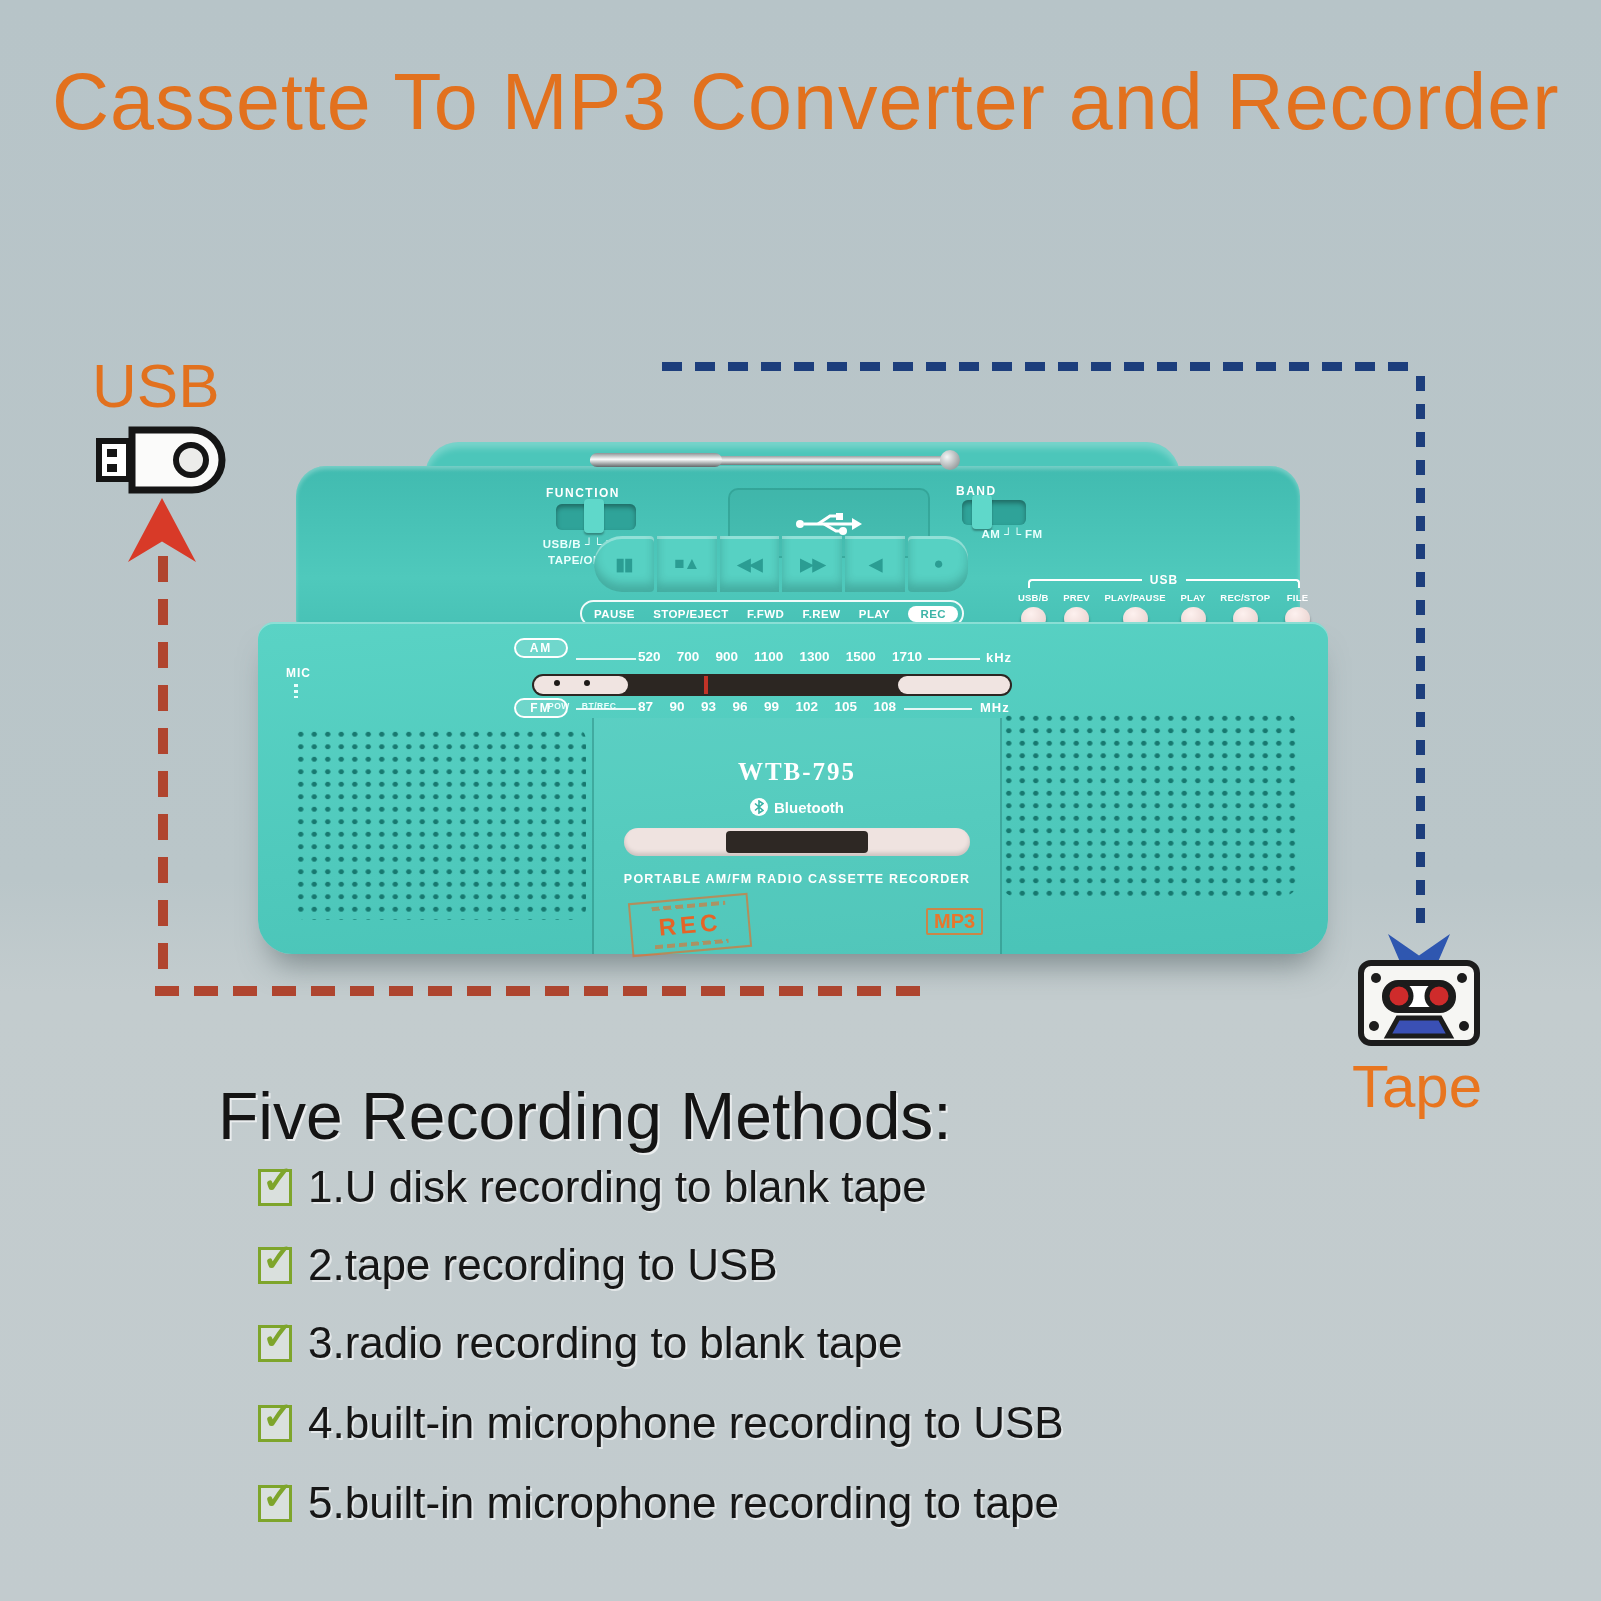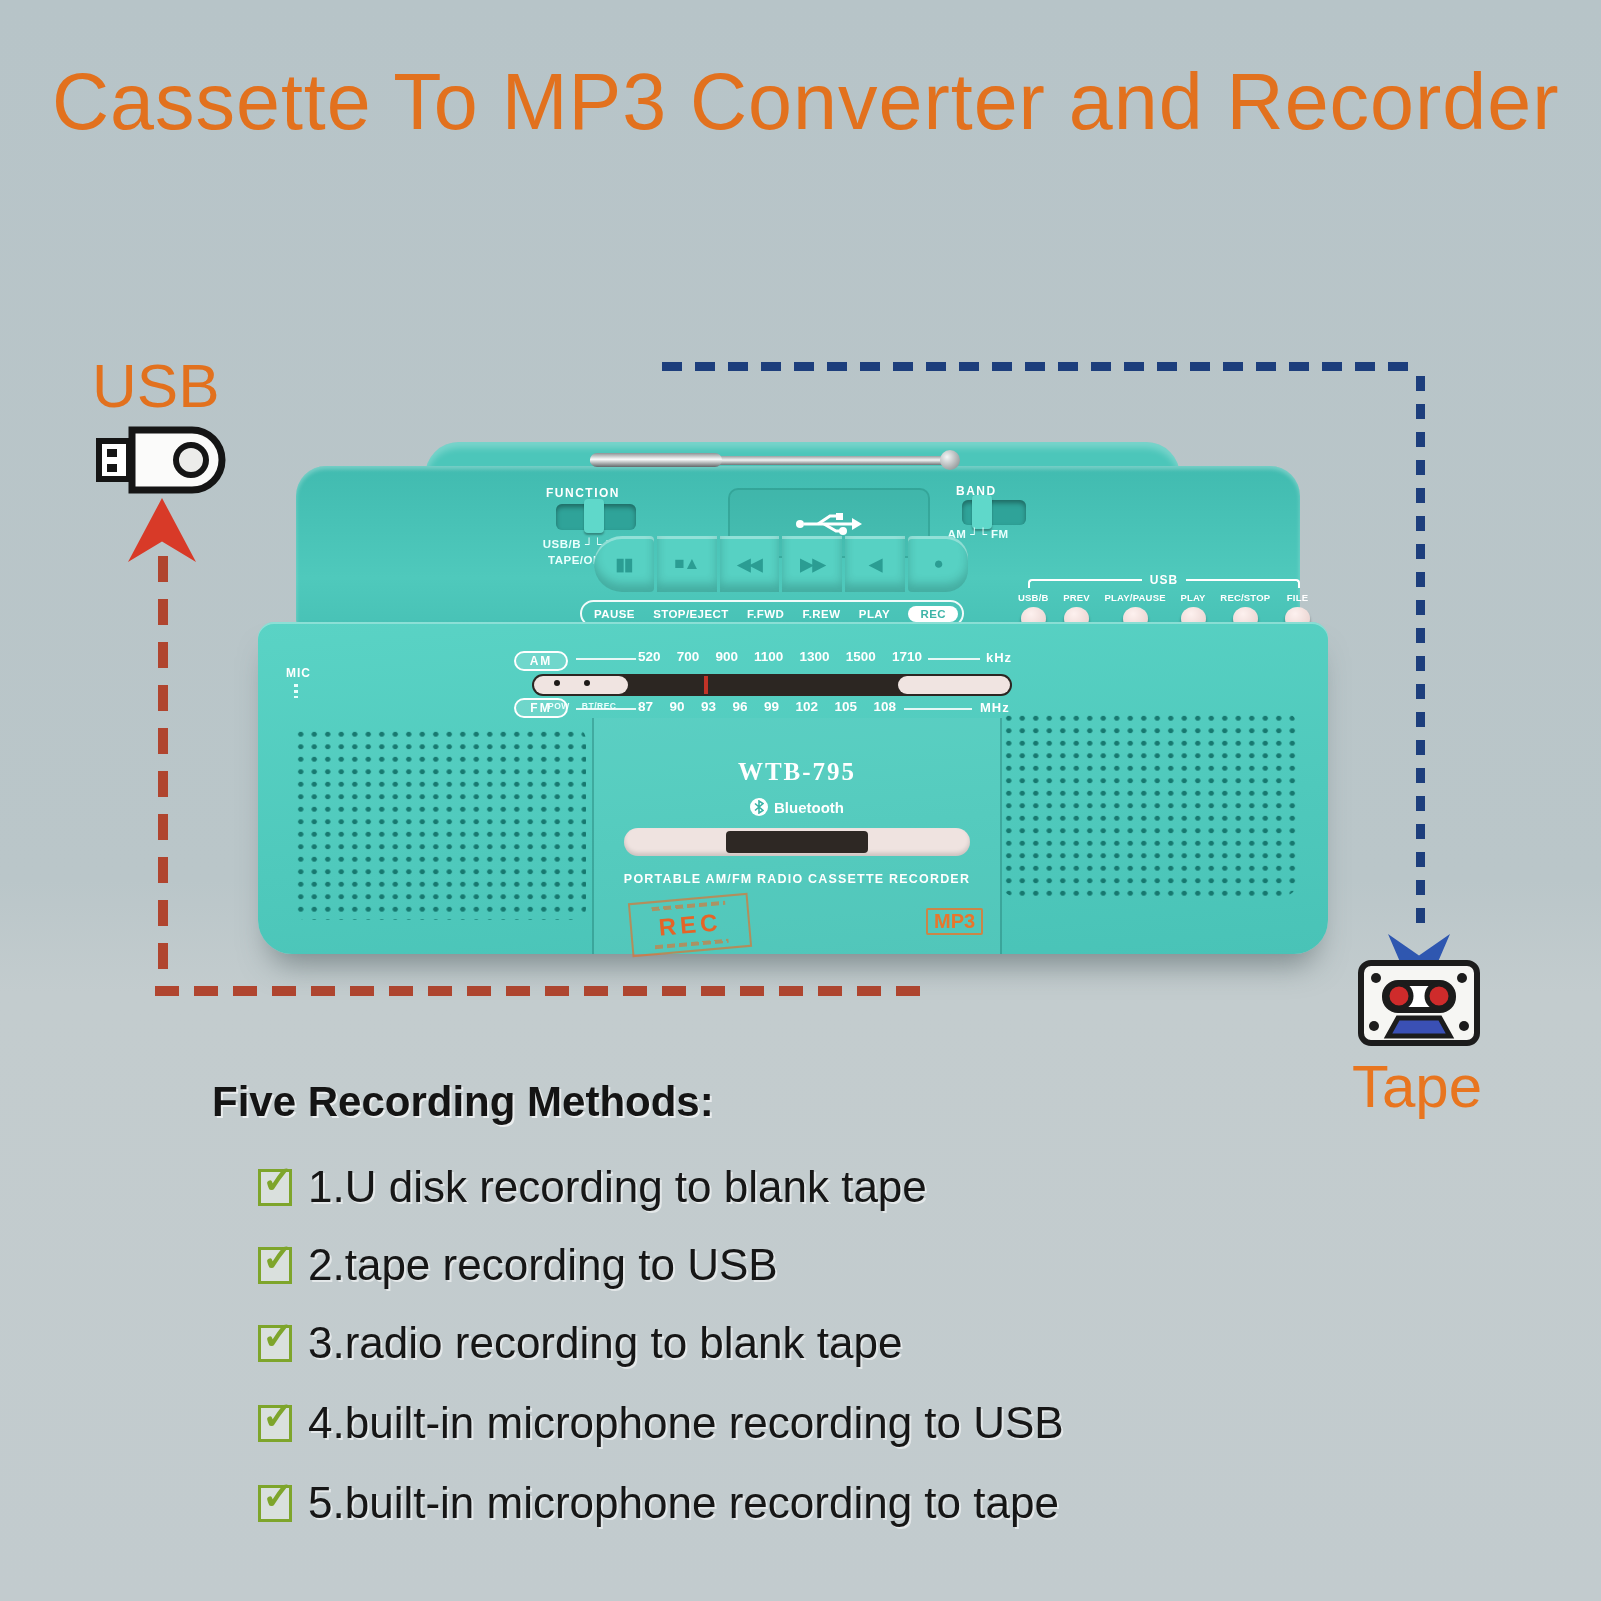--- a/index.html
+++ b/index.html
@@ -130,22 +130,22 @@
   .rec-stamp{left:36px;top:180px;width:116px;height:50px;transform:rotate(-5deg);
        border:2px solid rgba(230,110,40,.65);display:flex;align-items:center;justify-content:center;}
   .rec-stamp .txt{font-size:24px;font-weight:bold;color:#e56427;letter-spacing:4px;}
   .rec-stamp::before,.rec-stamp::after{content:"";position:absolute;left:18%;width:64%;height:4px;
        background:repeating-linear-gradient(90deg,rgba(230,110,40,.6) 0 8px,transparent 8px 12px);}
   .rec-stamp::before{top:4px;} .rec-stamp::after{bottom:4px;}
   .mp3-badge{left:332px;top:190px;font-size:20px;font-weight:bold;color:#e8762c;
        border:2px solid rgba(232,118,44,.8);padding:0 6px;border-radius:2px;}
 
   
-  .methods-heading{left:212px;top:1078px;font-size:42px;color:#141414;
-       text-shadow:2px 2px 0 rgba(255,255,255,.65);font-weight:bold;}
+  .methods-heading{left:218px;top:1078px;font-size:66px;color:#141414;
+       text-shadow:2px 2px 0 rgba(255,255,255,.65);}
   .method-row{left:258px;display:flex;align-items:center;gap:16px;}
   .checkbox{position:relative;width:28px;height:31px;border:3px solid #7ea52b;
        background:rgba(252,254,244,.4);flex:0 0 auto;}
   .checkbox .mark{position:absolute;left:1px;top:-14px;font-size:38px;font-weight:bold;color:#7ea52b;}
   .method-text{font-size:44px;color:#161616;white-space:nowrap;
        text-shadow:2px 2px 0 rgba(255,255,255,.55);}
 </style>
 </head>
 <body>
 
@@ -210,21 +210,21 @@
         <rect x="42" y="3" width="7" height="7" fill="#fff"></rect>
         <circle cx="49" cy="21" r="4" fill="#fff"></circle>
         <polygon points="58,8 68,14 58,20" fill="#fff"></polygon>
       </svg>
     </div>
 
     <div class="abs panel-label" style="left:716px;top:42px;">BAND</div>
     <div class="abs switch band-switch">
       <span class="knob"></span>
     </div>
-    <div class="abs pos-label" style="left:676px;top:86px;width:124px;">AM ┘└ FM</div>
+    <div class="abs pos-label" style="left:710px;top:86px;width:124px;">AM ┘└ FM</div>
 
     <div class="abs keys">
       <div class="key">
           <span>▮▮</span>
         </div>
       <div class="key">
           <span>■▲</span>
         </div>
       <div class="key">
           <span>◀◀</span>
@@ -277,21 +277,21 @@
       <div class="usb-btn">
         <span class="cap">FILE</span>
         <span class="circle"></span>
       </div>
     </div>
 
     <div class="abs front">
       <div class="abs mic">MIC</div>
       <div class="abs mic-dots"></div>
 
-      <div class="abs dial-pill" style="left:256px;top:16px;margin-top:13px;">AM</div>
+      <div class="abs dial-pill" style="left:256px;top:16px;">AM</div>
       <div class="abs dial-line" style="left:318px;top:36px;width:60px;"></div>
       <div class="abs ticks" style="left:380px;top:27px;width:284px;">
         <span>520</span>
         <span>700</span>
         <span>900</span>
         <span>1100</span>
         <span>1300</span>
         <span>1500</span>
         <span>1710</span>
       </div>

